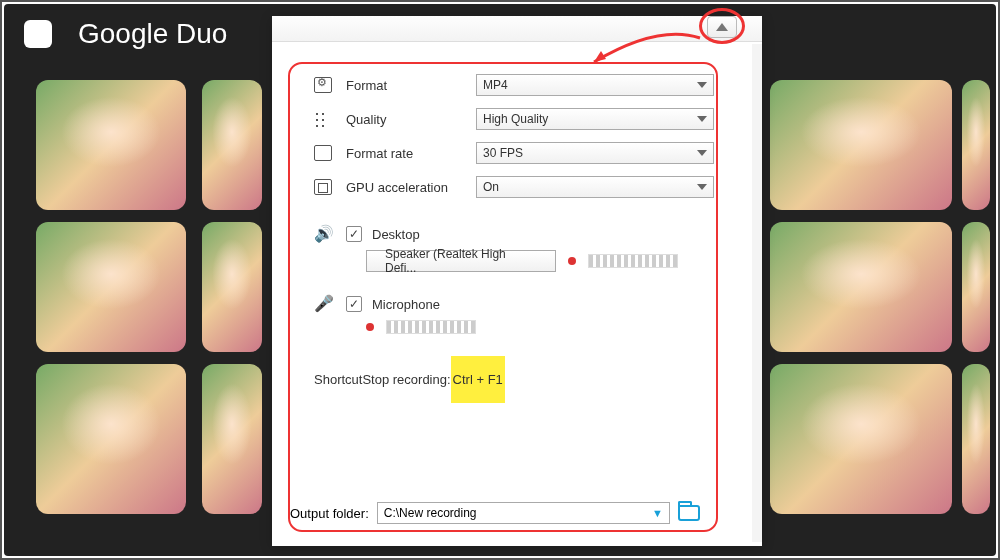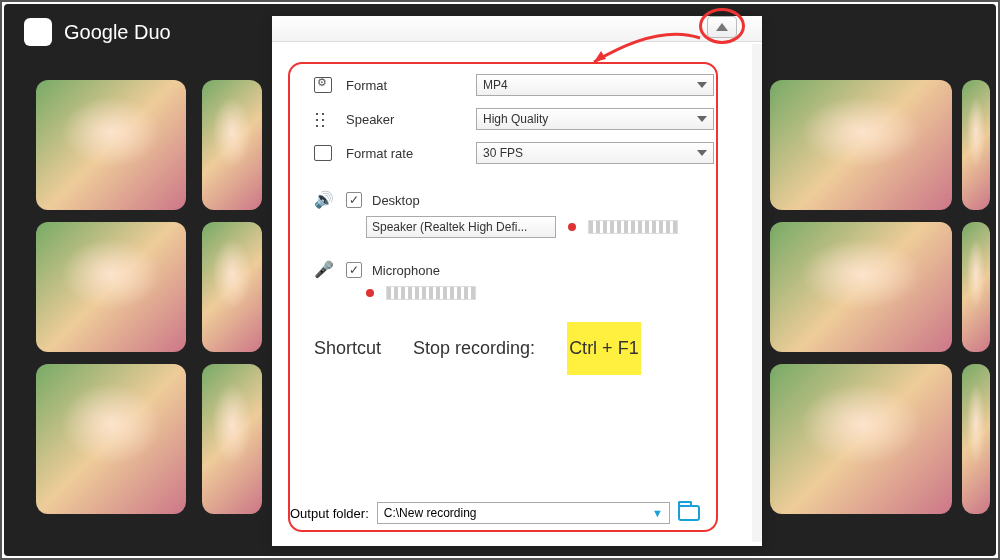--- a/index.html
+++ b/index.html
@@ -11,22 +11,22 @@
     overflow: hidden;
     border: 2px solid #555;
   }
   .bg {
     position: absolute; inset: 2px;
     background: #222;
     border-radius: 4px;
     padding: 14px 20px;
   }
   .brand {
-    display: flex; align-items: center; gap: 12px;
-    color: #fff; font-size: 20px; font-weight: 400;
+    display: flex; align-items: center; gap: 26px;
+    color: #fff; font-size: 28px; font-weight: 400;
   }
   .brand-icon {
     width: 28px; height: 28px;
     background: #fff;
     border-radius: 6px;
     position: relative;
   }
   .brand-icon::after {
     content: '';
     position: absolute;
@@ -166,30 +166,30 @@
   .chk {
     width:16px;height:16px;border:1px solid #888;border-radius:2px;margin-right:10px;
     display:flex;align-items:center;justify-content:center;
   }
   .chk::after{content:'✓'; color:#444; font-size:12px }
   .device-row { display:flex; align-items:center; gap:12px; margin:4px 0 22px 52px; }
   .device-dd {
     width: 190px; height:22px;
     border:1px solid #aaa; background:linear-gradient(#fff,#f1f1f1);
     display:flex;align-items:center;justify-content:space-between;
-    padding:0 5px; font-size:12px;
+    padding:0 18px; font-size:12px;
   }
   .rec-dot { width:8px;height:8px;border-radius:50%;background:#d33 }
   .meter {
     width:90px; height:14px;
     background: repeating-linear-gradient(90deg,#ccc 0 4px,#fff 4px 7px);
     border:1px solid #ddd;
   }
 
-  .shortcut { margin-top:4px; display:flex; align-items:center; gap:32px; font-size:18px;}
+  .shortcut { margin-top:4px; display:flex; align-items:center; font-size:13px;}
   .keybind { background:#ffef3e; padding:16px 2px; }
 
   .outrow {
     position:absolute; left:288px; top:500px; width:410px;
     display:flex; align-items:center; gap:8px; font-size:13px;
   }
   .path-input{
     flex:1; height:22px; border:1px solid #aaa;
     display:flex;align-items:center;justify-content:space-between;
     padding:4px 6px;font-size:12px;background:#fff;
@@ -253,36 +253,44 @@
     <span class="row-icon gear"></span>
     <span class="row-label">Format</span>
     <div class="dd">
       <span>MP4</span>
       <span class="caret"></span>
     </div>
   </div>
 
   <div class="row">
     <span class="row-icon dots"></span>
-    <span class="row-label">Speaker</span>
+    <span class="row-label">Quality</span>
     <div class="dd">
       <span>High Quality</span>
       <span class="caret"></span>
     </div>
   </div>
 
   <div class="row">
     <span class="row-icon"></span>
     <span class="row-label">Format rate</span>
     <div class="dd">
       <span>30 FPS</span>
       <span class="caret"></span>
     </div>
   </div>
 
+  <div class="row">
+    <span class="row-icon chip"></span>
+    <span class="row-label">GPU acceleration</span>
+    <div class="dd">
+      <span>On</span>
+      <span class="caret"></span>
+    </div>
+  </div>
 
   <div class="audio-section">
     <div class="audio-row">
       <span class="audio-icon">🔊</span>
       <span class="chk"></span>
       <span>Desktop</span>
     </div>
     <div class="device-row">
       <div class="device-dd">
         <span>Speaker (Realtek High Defi...</span>

